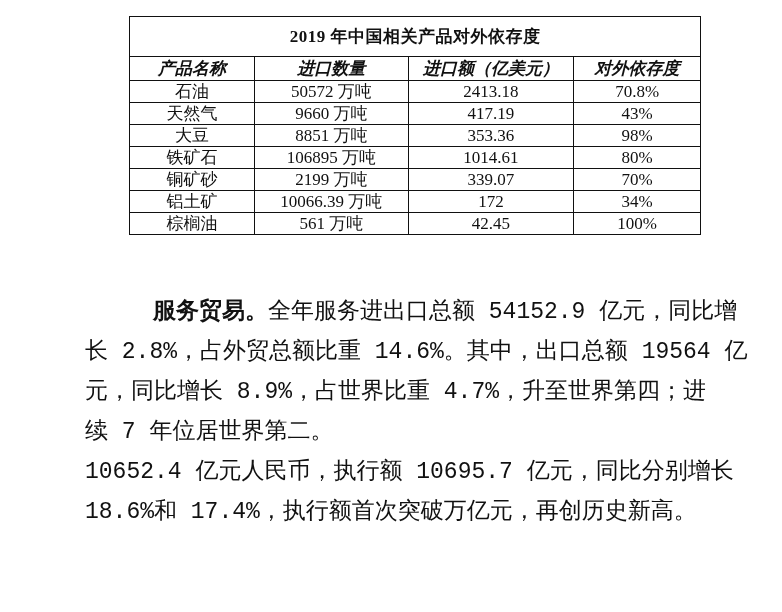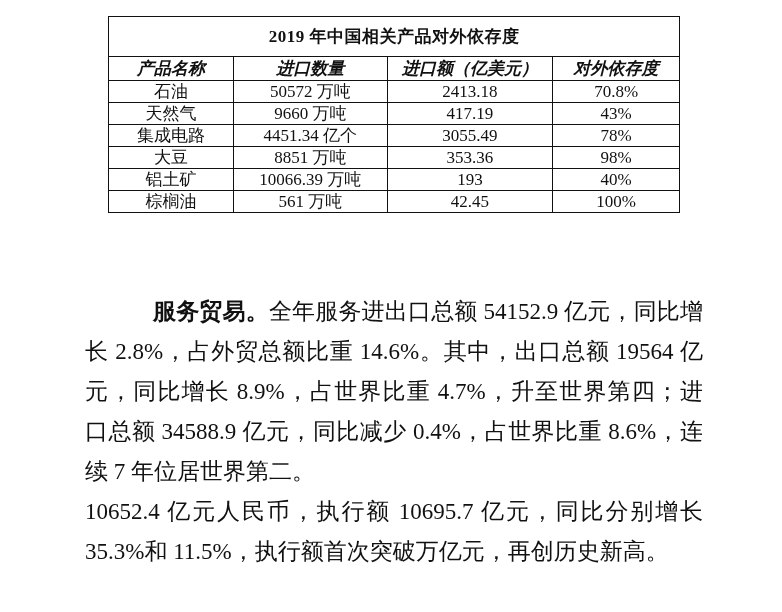--- a/index.html
+++ b/index.html
@@ -20,20 +20,21 @@
   .table-wrap {
     position: absolute;
     left: 108px;
     top: 16px;
     width: 572px;
   }
   table.dep-table {
     width: 100%;
     border-collapse: collapse;
     table-layout: fixed;
+    margin-left: 21px;
   }
   table.dep-table td, table.dep-table th {
     border: 1px solid #111111;
     text-align: center;
     vertical-align: middle;
     font-size: 17px;
     white-space: nowrap;
     overflow: hidden;
   }
   td.tbl-title {
@@ -53,20 +54,21 @@
   col.c3 { width: 29.0%; }
   col.c4 { width: 22.2%; }
 
   
   .text-block {
     position: absolute;
     left: 85px;
     top: 292px;
     width: 618px;
     font-size: 23px;
+    font-family: Liberation Mono, monospace;
   }
   .line {
     line-height: 40px;
     height: 40px;
     text-align: justify;
     text-align-last: justify;
     white-space: nowrap;
   }
   .line.last { text-align-last: left; }
   .line.first { padding-left: 68px; }
@@ -101,54 +103,59 @@
           <td>2413.18</td>
           <td>70.8%</td>
         </tr>
         <tr class="data">
           <td>天然气</td>
           <td>9660 万吨</td>
           <td>417.19</td>
           <td>43%</td>
         </tr>
         <tr class="data">
-          <td>集成电路</td>
-          <td>4451.34 亿个</td>
-          <td>3055.49</td>
-          <td>78%</td>
-        </tr>
-        <tr class="data">
           <td>大豆</td>
           <td>8851 万吨</td>
           <td>353.36</td>
           <td>98%</td>
         </tr>
         <tr class="data">
+          <td>铁矿石</td>
+          <td>106895 万吨</td>
+          <td>1014.61</td>
+          <td>80%</td>
+        </tr>
+        <tr class="data">
+          <td>铜矿砂</td>
+          <td>2199 万吨</td>
+          <td>339.07</td>
+          <td>70%</td>
+        </tr>
+        <tr class="data">
           <td>铝土矿</td>
           <td>10066.39 万吨</td>
-          <td>193</td>
-          <td>40%</td>
+          <td>172</td>
+          <td>34%</td>
         </tr>
         <tr class="data">
           <td>棕榈油</td>
           <td>561 万吨</td>
           <td>42.45</td>
           <td>100%</td>
         </tr>
       </tbody>
     </table>
   </div>
 
   <div class="text-block">
     <div>
       <div class="line first"><span class="lead">服务贸易。</span><span>全年服务进出口总额 54152.9 亿元，同比增</span></div>
       <div class="line">长 2.8%，占外贸总额比重 14.6%。其中，出口总额 19564 亿</div>
       <div class="line">元，同比增长 8.9%，占世界比重 4.7%，升至世界第四；进</div>
-      <div class="line">口总额 34588.9 亿元，同比减少 0.4%，占世界比重 8.6%，连</div>
       <div class="line last">续 7 年位居世界第二。</div>
     </div>
     <div>
       <div class="line">10652.4 亿元人民币，执行额 10695.7 亿元，同比分别增长</div>
-      <div class="line last">35.3%和 11.5%，执行额首次突破万亿元，再创历史新高。</div>
+      <div class="line last">18.6%和 17.4%，执行额首次突破万亿元，再创历史新高。</div>
     </div>
   </div>
 
 </div>
 
 </body></html>

